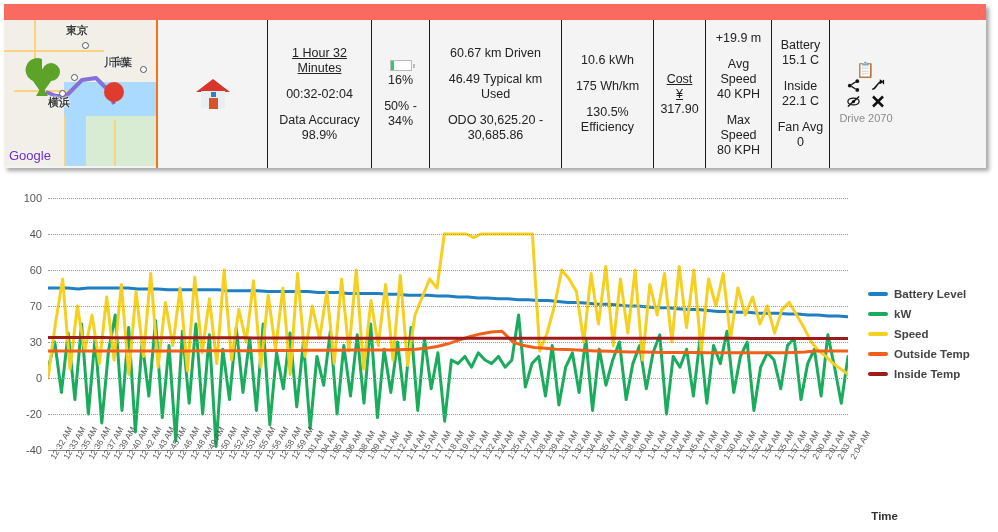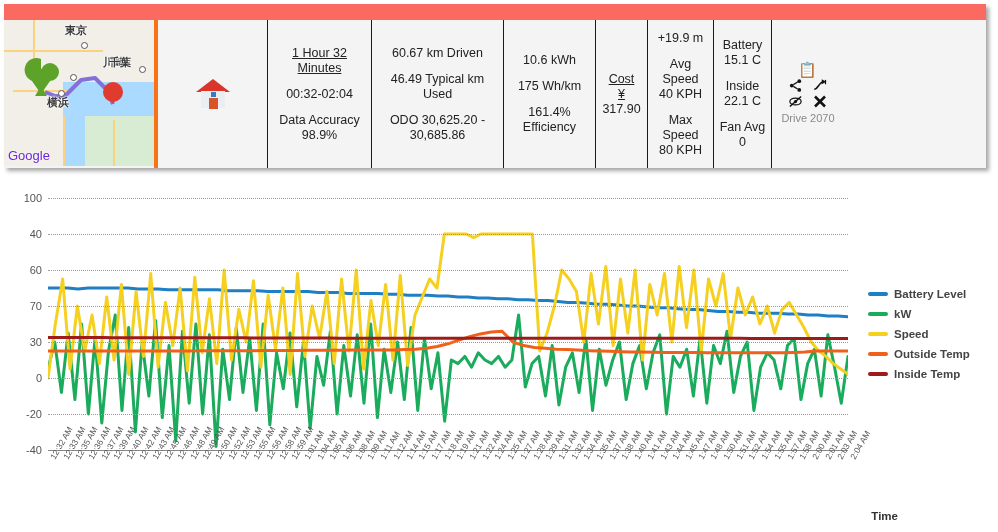--- a/index.html
+++ b/index.html
@@ -18,21 +18,21 @@
   }
   .red-strip{height:16px;background:#fb6a60;flex:0 0 16px;}
   .cols{flex:1;display:flex;align-items:stretch;}
   .col{
     border-right:1px solid #1a1a1a;
     display:flex;flex-direction:column;align-items:center;justify-content:center;
     text-align:center;font-size:12.5px;line-height:1.2;padding:2px 3px;
     box-sizing:border-box;overflow:hidden;
   }
   .col:last-child{border-right:none;}
-  .c-map{width:154px;padding:0;justify-content:flex-start;border-right:4px solid #f97316;}
+  .c-map{width:154px;padding:0;justify-content:flex-start;border-right:2px solid #f97316;}
   .c-dest{width:116px;}
   .c-home{width:110px;}
   .c-time{width:104px;}
   .c-batt{width:58px;}
   .c-dist{width:132px;}
   .c-energy{width:92px;}
   .c-cost{width:52px;}
   .c-speed{width:66px;}
   .c-temp{width:58px;}
   .c-actions{width:72px;}
@@ -143,35 +143,43 @@
 
     <div class="col c-time">
       <div class="ul">1 Hour 32 Minutes</div>
       <div class="gap"></div>
       <div>00:32-02:04</div>
       <div class="gap"></div>
       <div>Data Accuracy</div>
       <div>98.9%</div>
     </div>
 
+    <div class="col c-batt">
+      <div class="batt-ico">
+        <div class="batt-fill" id="batt-fill" style="width: 16%;"></div>
+      </div>
+      <div>16%</div>
+      <div class="gap"></div>
+      <div>50% - 34%</div>
+    </div>
 
     <div class="col c-dist">
       <div>60.67 km Driven</div>
       <div class="gap"></div>
       <div>46.49 Typical km Used</div>
       <div class="gap"></div>
       <div>ODO 30,625.20 - 30,685.86</div>
     </div>
 
     <div class="col c-energy">
       <div>10.6 kWh</div>
       <div class="gap"></div>
       <div>175 Wh/km</div>
       <div class="gap"></div>
-      <div>161.4% Efficiency</div>
+      <div>130.5% Efficiency</div>
     </div>
 
     <div class="col c-cost">
       <div class="ul">Cost</div>
       <div class="ul">¥</div>
       <div>317.90</div>
     </div>
 
     <div class="col c-speed">
       <div>+19.9 m</div>

